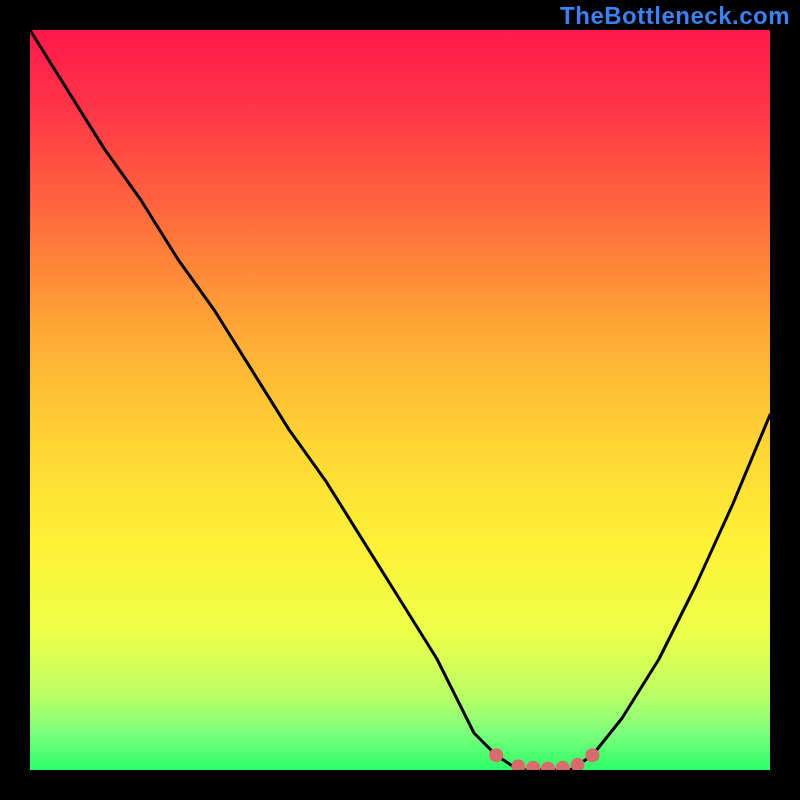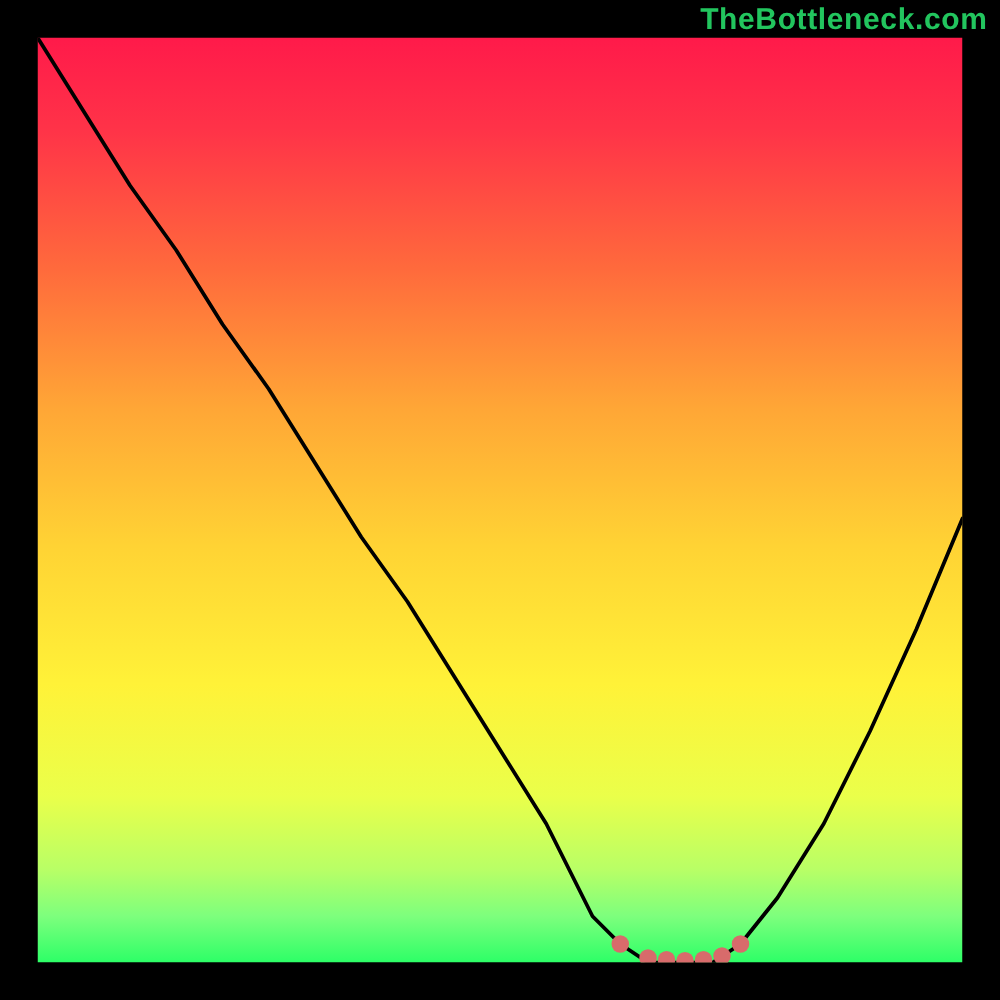--- a/index.html
+++ b/index.html
@@ -14,21 +14,21 @@
   .frame {
     position: relative;
     width: 800px;
     height: 800px;
     background: #000;
   }
   .watermark {
     position: absolute;
     top: 2px;
     right: 10px;
-    color: #22c55e;
+    color: #3b82f6;
     font-size: 24px;
     font-weight: bold;
     letter-spacing: 0.5px;
     z-index: 10;
   }
   .plot-wrap {
     position: absolute;
     left: 30px;
     top: 30px;
     width: 740px;

